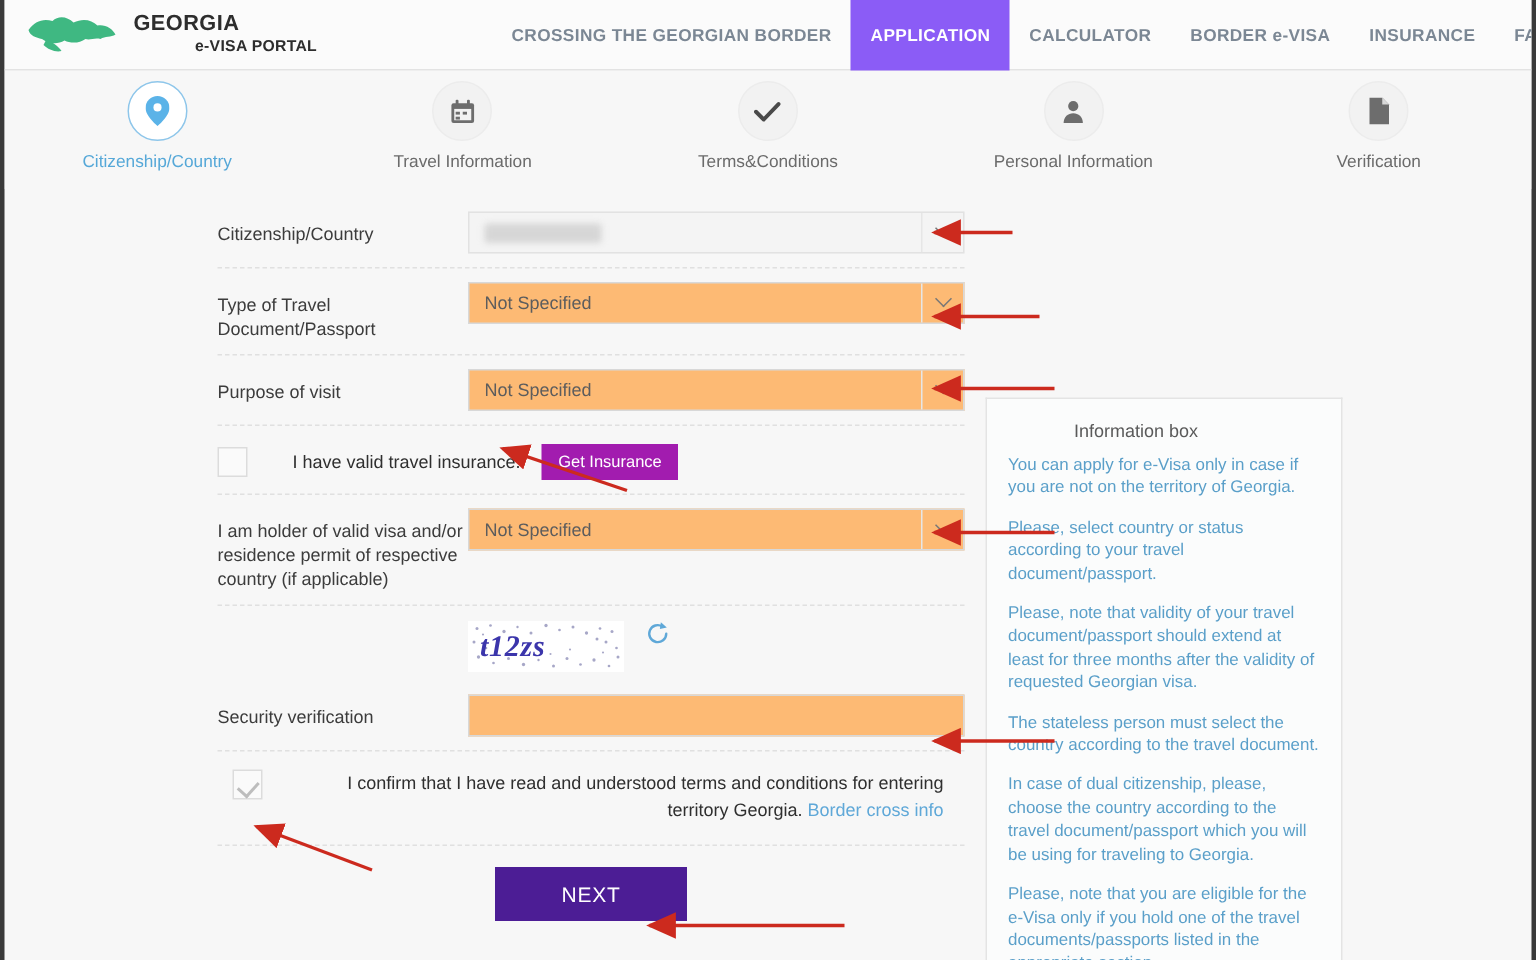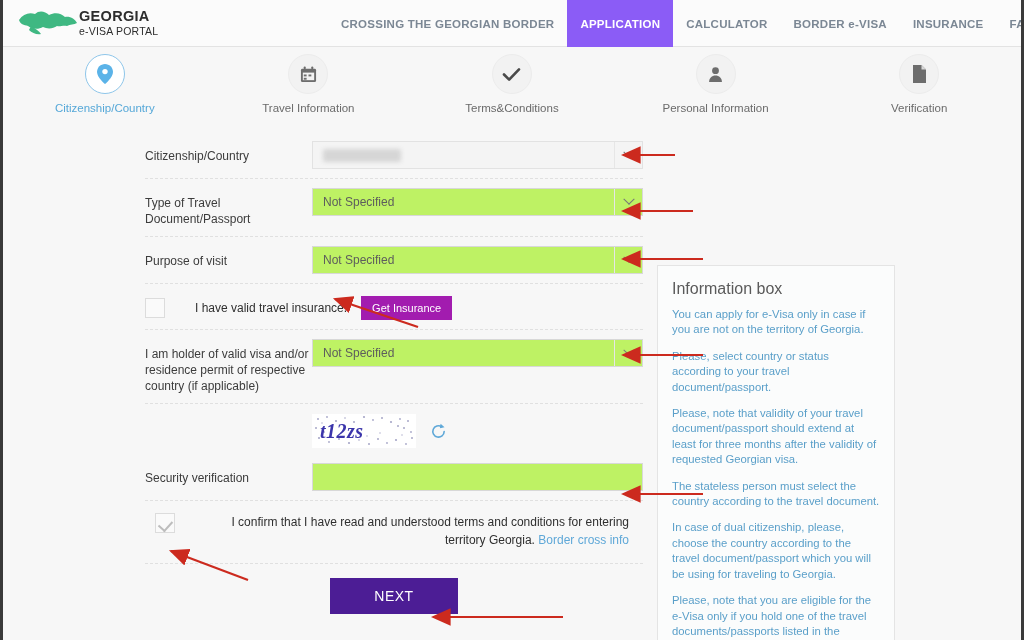--- a/index.html
+++ b/index.html
@@ -23,30 +23,31 @@
     position: relative;
     height: 47px;
     background: #fbfbfb;
     border-bottom: 1px solid #e3e3e3;
     display: flex;
     align-items: center;
   }
   .brand {
     display: flex; align-items: center;
     padding-left: 14px;
+    gap: 10px;
   }
   .brand-map { width: 62px; height: 34px; display:block; }
   .brand-text { line-height: 1.05; }
   .brand-title {
     font-size: 14.5px; font-weight: 700; color: #2d2d2d;
     letter-spacing: .3px;
   }
   .brand-sub {
-    font-size: 10.5px; font-weight: 400; color: #2d2d2d;
-    letter-spacing: .2px; margin-top: 2px;
+    font-size: 10.5px; font-weight: 700; color: #2d2d2d;
+    letter-spacing: .2px; margin-top: 2px; margin-left: 41px;
   }
   .nav {
     position: absolute; left: 325px; top: 0;
     height: 47px; display: flex; align-items: stretch;
   }
   .nav-item {
     display: flex; align-items: center;
     padding: 0 13px;
     font-size: 11.5px; font-weight: 600; letter-spacing: .25px;
     color: #7b8794;
@@ -107,21 +108,21 @@
     color: #3c3c3c;
     line-height: 16px;
     padding-top: 7px;
     flex-shrink: 0;
   }
   .ctl { flex: 1; }
 
   .select {
     position: relative;
     height: 28px;
-    background: #bef264;
+    background: #fdba74;
     border: 1px solid #d8d8d8;
     display: flex; align-items: center;
     cursor: pointer;
   }
   .select.disabled { background: #f4f4f4; border-color:#e2e2e2; }
   .select-text {
     padding-left: 10px;
     font-size: 12px; color: #5d5d5d;
   }
   .select-text.redacted {
@@ -169,21 +170,21 @@
   .help-icon {
     display: inline-flex; align-items:center; justify-content:center;
     width: 12px; height: 12px; border-radius: 50%;
     background: #3f79c5; color:#fff;
     font-size: 9px; font-weight:700;
     margin-left: 5px; vertical-align: 1px;
     cursor: pointer;
   }
 
   .captcha-row { padding: 10px 0 6px 167px; border-bottom: none; }
-  .captcha-wrap { display: flex; align-items: center; gap: 14px; }
+  .captcha-wrap { display: flex; align-items: flex-start; gap: 14px; }
   .captcha-img {
     position: relative;
     width: 104px; height: 34px;
     background: #ffffff;
     overflow: hidden;
   }
   .captcha-txt {
     position: absolute; left: 8px; top: 6px;
     font-family: "Liberation Serif", serif;
     font-size: 20px; font-weight: 700; font-style: italic;
@@ -233,22 +234,23 @@
     position: absolute;
     left: 654px; top: 139px;
     width: 238px; height: 501px;
     background: #fbfcfc;
     border: 1px solid #e4e4e4;
     border-bottom: none;
     padding: 14px 14px 0 14px;
     overflow: hidden;
   }
   .info-title {
-    font-size: 16px; color: #5a5a5a;
+    font-size: 12px; color: #5a5a5a;
     margin-bottom: 9px;
+    margin-left: 44px;
   }
   .info-p {
     font-size: 11.3px;
     line-height: 15.4px;
     color: #5a9fc9;
     margin-bottom: 11px;
   }
 
   
   .ann { position: absolute; pointer-events: none; left:0; top:0; width:1024px; height:640px; }

